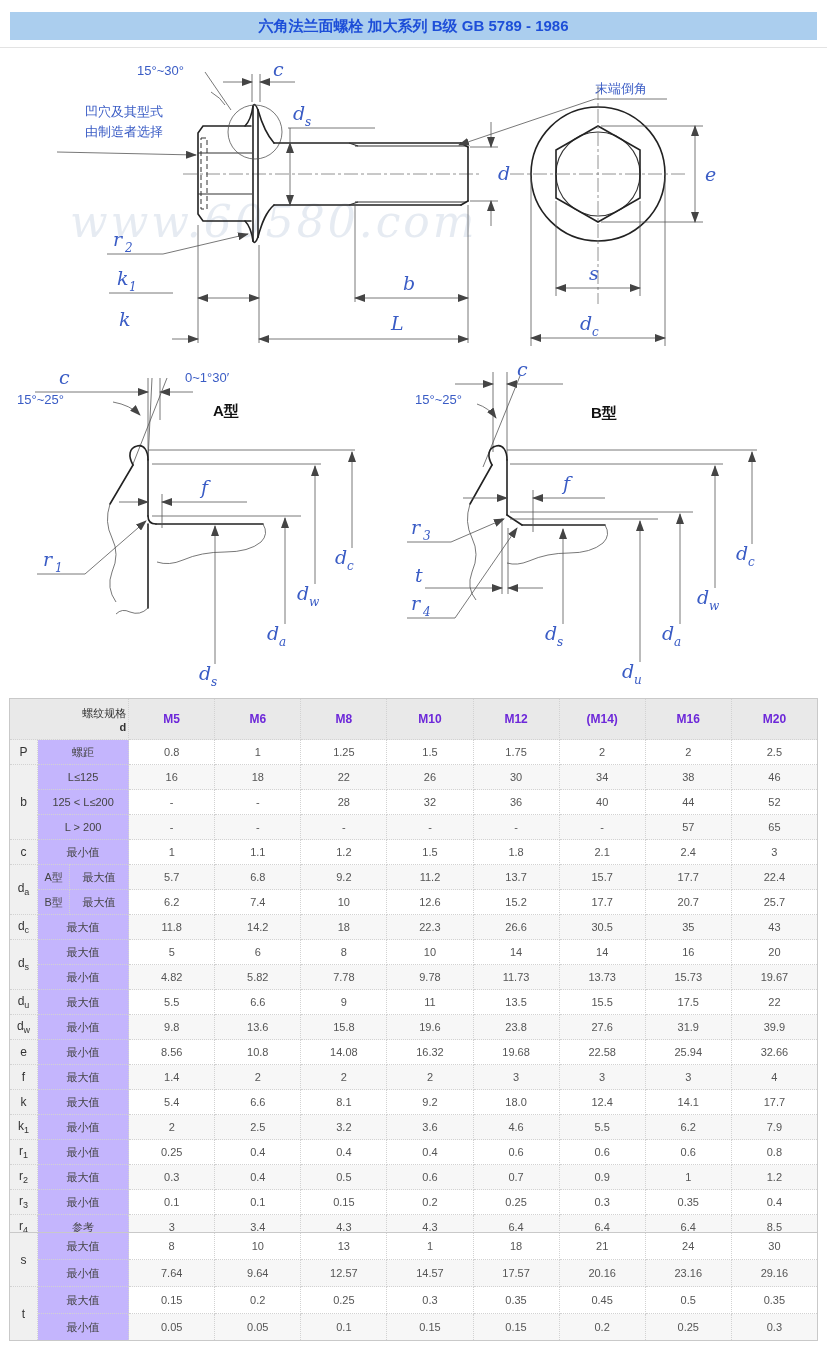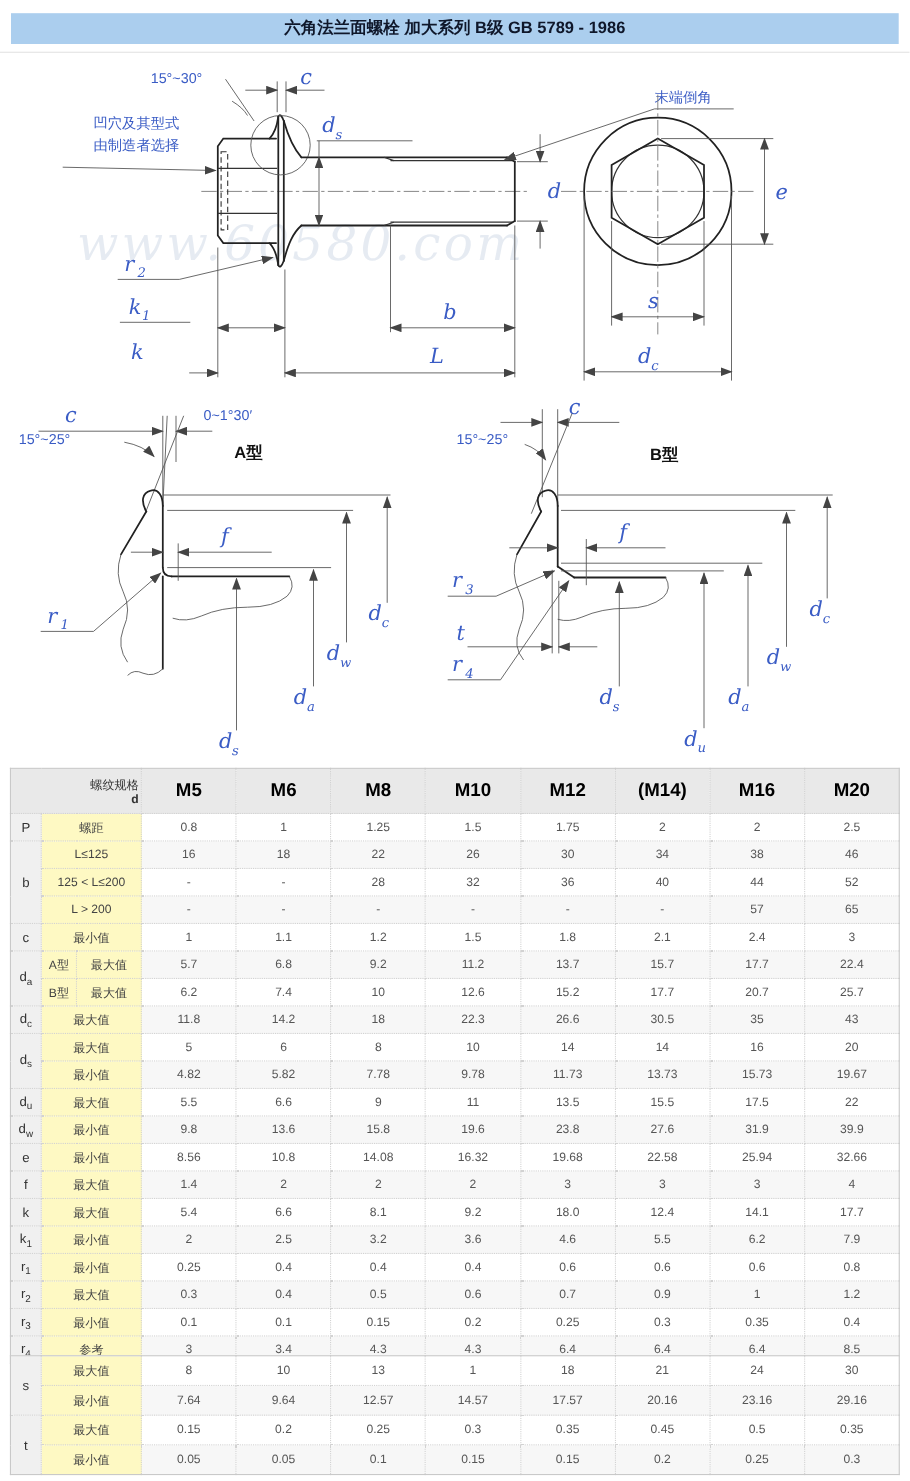--- a/index.html
+++ b/index.html
@@ -1,19 +1,19 @@
 <!DOCTYPE html>
 <html><head>
 <meta charset="utf-8">
 <style>
   html,body{margin:0;padding:0;}
   body{width:827px;height:1346px;position:relative;background:#fff;
        font-family:"Liberation Sans",sans-serif;overflow:hidden;}
   .titlebar{position:absolute;left:10px;top:12px;width:807px;height:28px;background:#abceee;
-            text-align:center;line-height:28px;font-weight:bold;font-size:15px;color:#0f172a;}
+            text-align:center;line-height:28px;font-weight:bold;font-size:15px;color:#1d4ed8;}
   .divider{position:absolute;left:0;top:47px;width:827px;height:0;border-top:1px solid #e3e3e3;}
   .watermark{position:absolute;left:70px;top:196px;z-index:0;font-family:"DejaVu Serif",serif;
              font-style:italic;font-size:44px;letter-spacing:3px;color:rgba(140,165,195,0.22);}
   .svgtop{position:absolute;left:55px;top:58px;z-index:1;}
   .svgbot{position:absolute;left:15px;top:352px;z-index:1;}
   svg text{user-select:none;}
   .oline{stroke:#222;stroke-width:1.6;fill:none;stroke-linecap:round;}
   .mline{stroke:#333;stroke-width:1.1;fill:none;}
   .dline{stroke:#555;stroke-width:0.8;fill:none;}
   .cline{stroke:#777;stroke-width:0.8;fill:none;stroke-dasharray:14 3 3 3;}
@@ -24,25 +24,25 @@
   text.cn{fill:#3a5cc5;font-family:"DejaVu Serif",serif;font-size:13px;}
   text.typ{fill:#111;font-family:"Liberation Sans",sans-serif;font-weight:bold;font-size:15px;}
   table.spec{position:absolute;left:9px;z-index:2;border-collapse:collapse;table-layout:fixed;
              width:809px;border:1px solid #c9c9c9;font-size:11px;color:#555;background:#fff;}
   table.spec th,table.spec td{border:1px dotted #d2d2d2;text-align:center;vertical-align:middle;
              padding:0 2px;height:24px;font-weight:normal;}
   #tbl1{top:698px;}
   #tbl2{top:1232px;}
   #tbl2 th,#tbl2 td{height:26px;}
   thead th{background:#e9e9e9;border:1px solid #dadada;}
-  thead th.size{color:#000000;font-weight:bold;font-size:17px;}
+  thead th.size{color:#6d28d9;font-weight:bold;font-size:12px;}
   thead th.speccell{color:#333;text-align:right;}
   thead .spec2{font-weight:bold;}
   th.sym{background:#f0f0f0;color:#333;font-weight:bold;font-size:12px;}
-  td.typ,td.lbl{background:#fef9c3;color:#444;}
+  td.typ,td.lbl{background:#c4b5fd;color:#444;}
   tbody tr:nth-child(even) td.val{background:#f7f7f7;}
   sub{font-size:9px;}
 </style>
 </head>
 <body>
 
 <div class="titlebar">六角法兰面螺栓 加大系列 B级 GB 5789 - 1986</div>
 <div class="divider"></div>
 
 <div class="watermark">www.60580.com</div>

